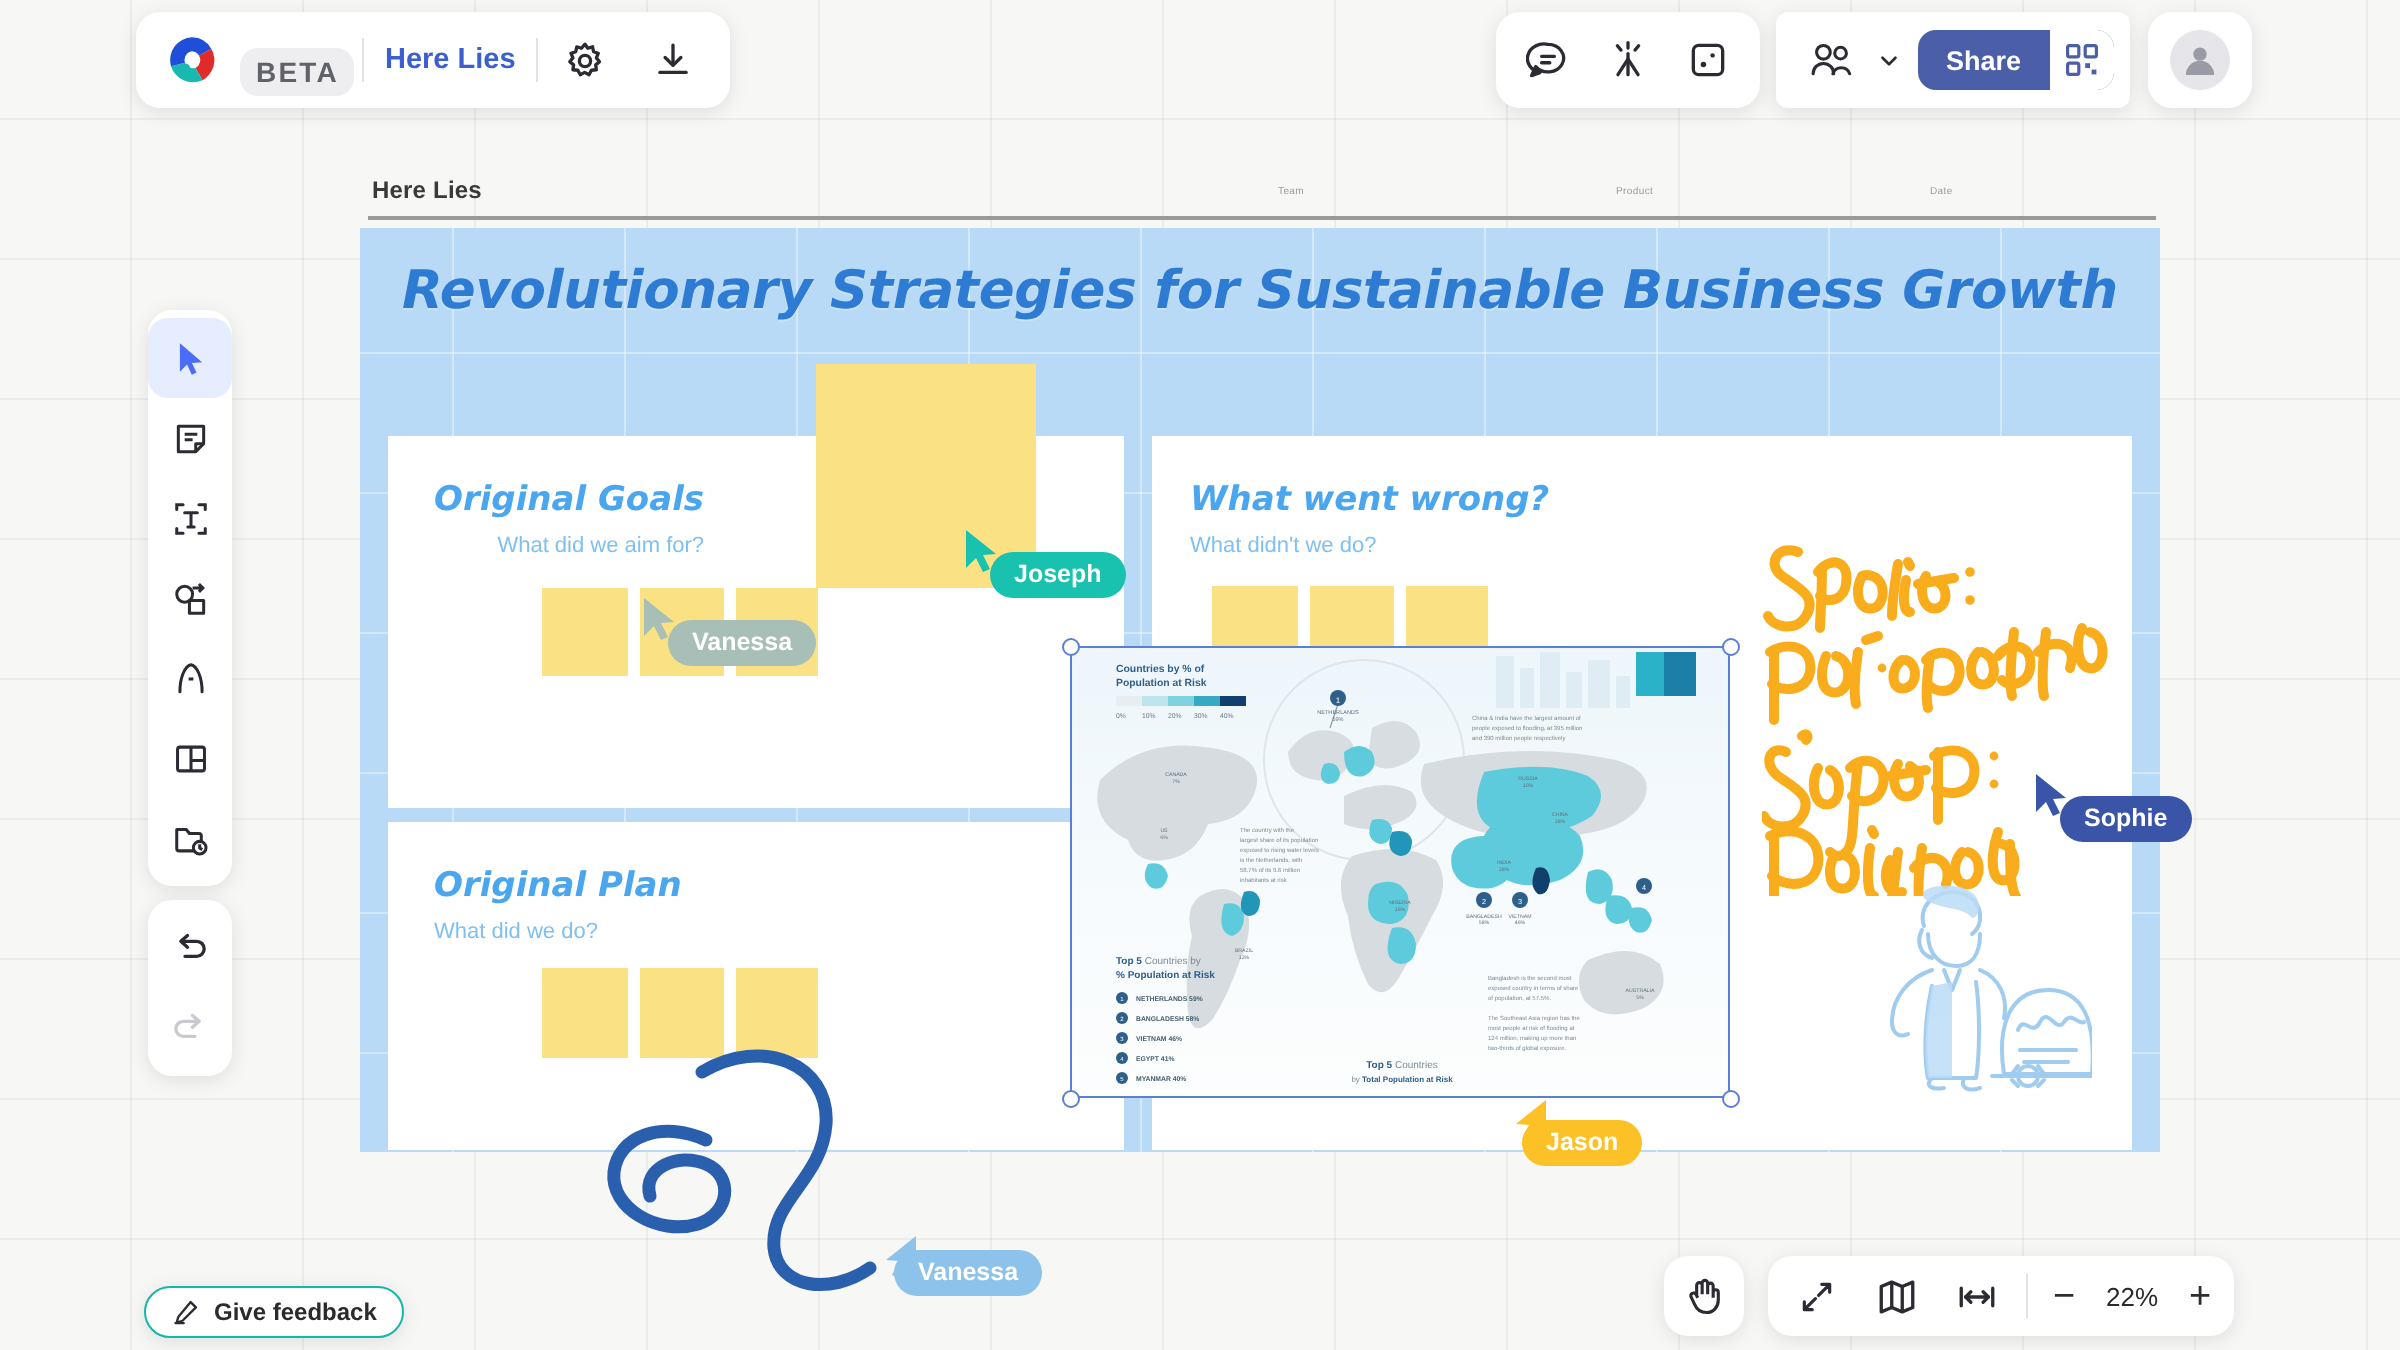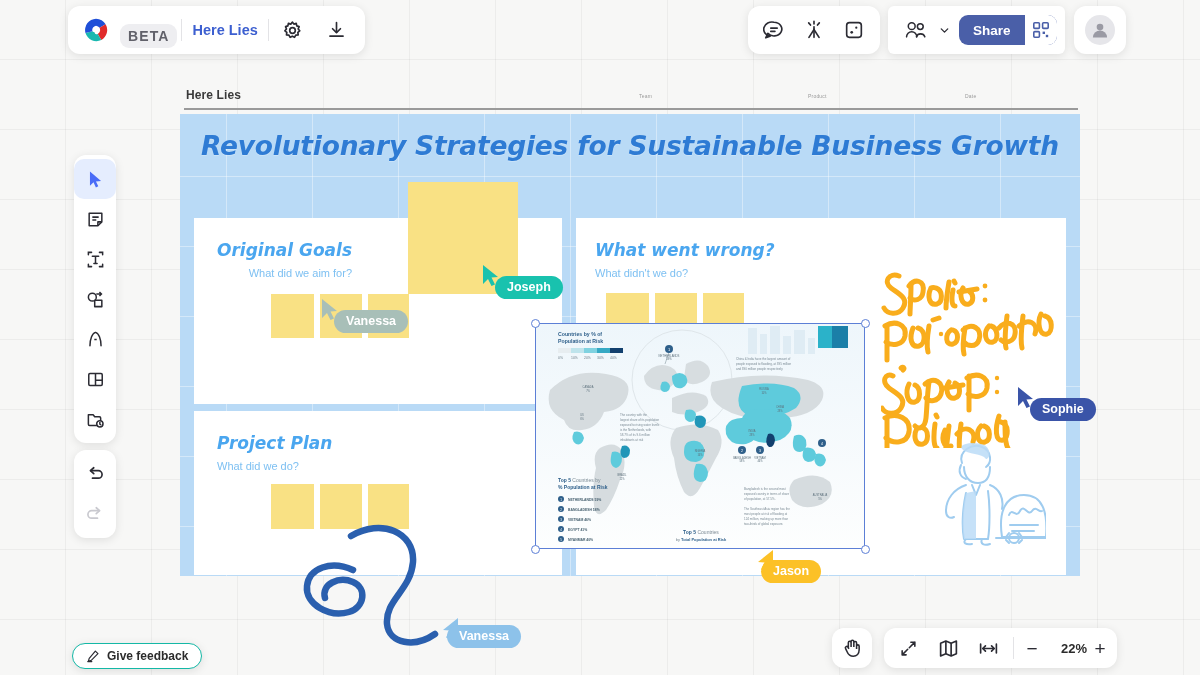--- a/index.html
+++ b/index.html
@@ -109,21 +109,21 @@
   #undobar .iconbtn { width:42px; height:40px; }
 
   #feedback {
     position:absolute; left:72px; top:643px; height:26px;
     border-radius:14px; border:1px solid #14b8a6; padding:0 13px; gap:7px;
     font-size:12px; font-weight:700; color:#2b2b2b; z-index:50;
   }
 
   #zoombar { position:absolute; left:884px; top:628px; height:40px; border-radius:12px; padding:0 4px; z-index:50; }
   #handbar { position:absolute; left:832px; top:628px; width:40px; height:40px; border-radius:12px; justify-content:center; z-index:50; }
-  #zoom-level { font-size:13px; font-weight:700; color:#2b2b2b; width:42px; text-align:right; }
+  #zoom-level { font-size:13px; font-weight:400; color:#2b2b2b; width:42px; text-align:center; }
 
   #topleft { position:absolute; left:68px; top:6px; height:48px; border-radius:12px; padding:0 8px; gap:4px; z-index:60; }
   #beta {
     background:#eeeef1; color:#61616a; font-size:14px; font-weight:700;
     letter-spacing:1.1px; padding:4px 8px; border-radius:9px;margin-top:12px;
   }
   #doc-title { font-size:14.5px; font-weight:700; color:#3c5fd0; padding:0 6px; }
 
   #topmid { position:absolute; left:748px; top:6px; height:48px; border-radius:12px; padding:0 6px; z-index:60; }
   #topshare { position:absolute; left:888px; top:6px; height:48px; border-radius:6px; padding:0 8px; gap:2px; z-index:60; }
@@ -243,21 +243,21 @@
           </g>
           <g fill="#bcdcf7" opacity=".85">
             <path d="M56 8 C52 2, 70 0, 78 4 C86 8, 84 18, 80 18 C76 12, 62 14, 56 8Z"></path>
             <path d="M60 52 C56 70, 56 88, 58 98 L70 98 L70 50Z"></path>
           </g>
         </svg>
       </div>
 
       <div class="panel" style="left:14px; top:297px; width:368px; height:164px;">
         <div style="position:absolute; left:23px; top:22px;">
-          <div class="panel-title">Project Plan</div>
+          <div class="panel-title">Original Plan</div>
           <div class="panel-sub">What did we do?</div>
         </div>
         <div class="note" style="left:77px;  top:73px; width:43px; height:45px;"></div>
         <div class="note" style="left:126px; top:73px; width:42px; height:45px;"></div>
         <div class="note" style="left:174px; top:73px; width:41px; height:45px;"></div>
       </div>
 
     </div>
   </div>
 

